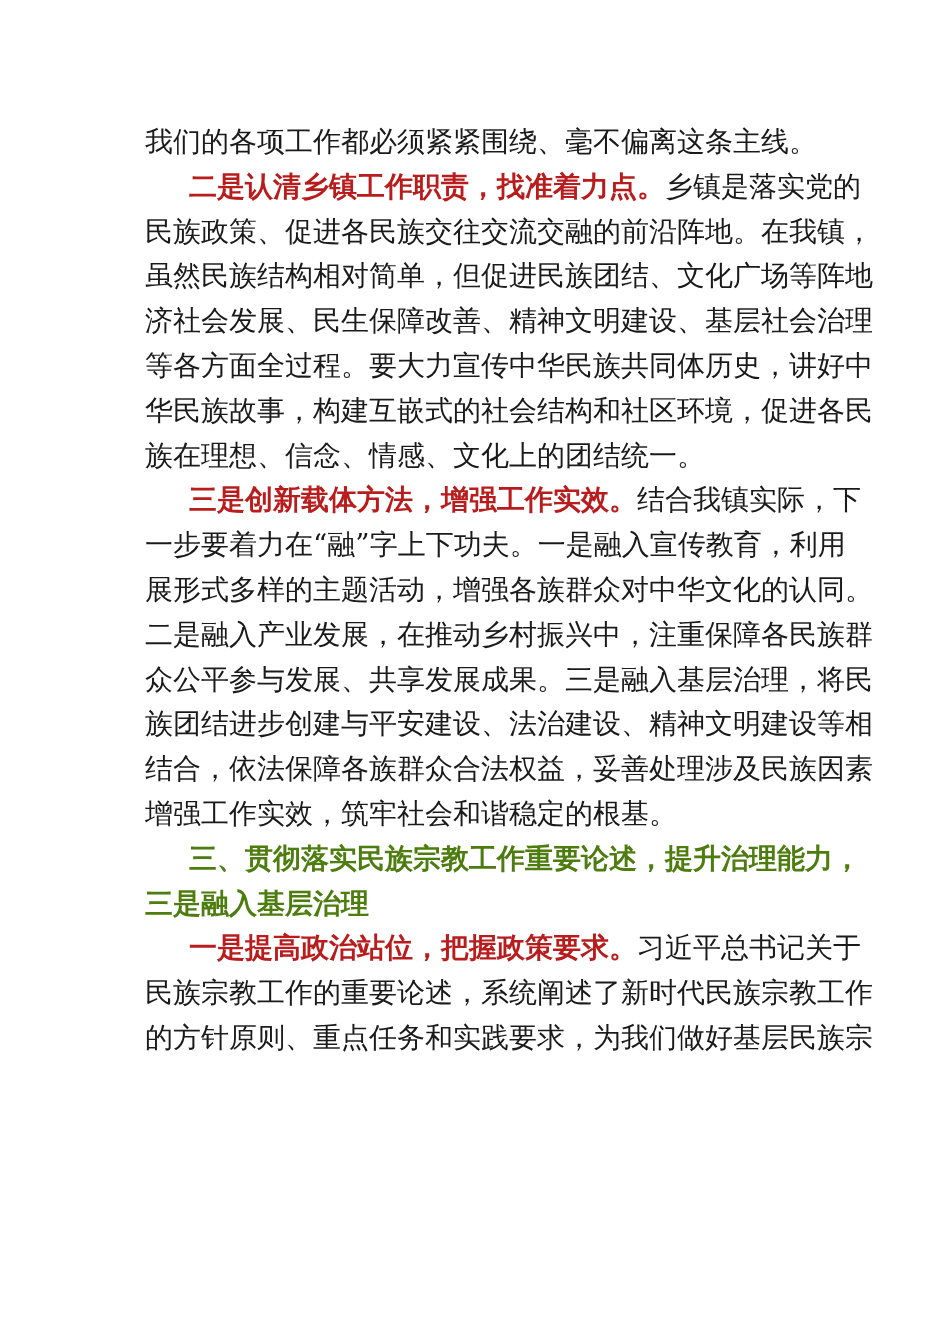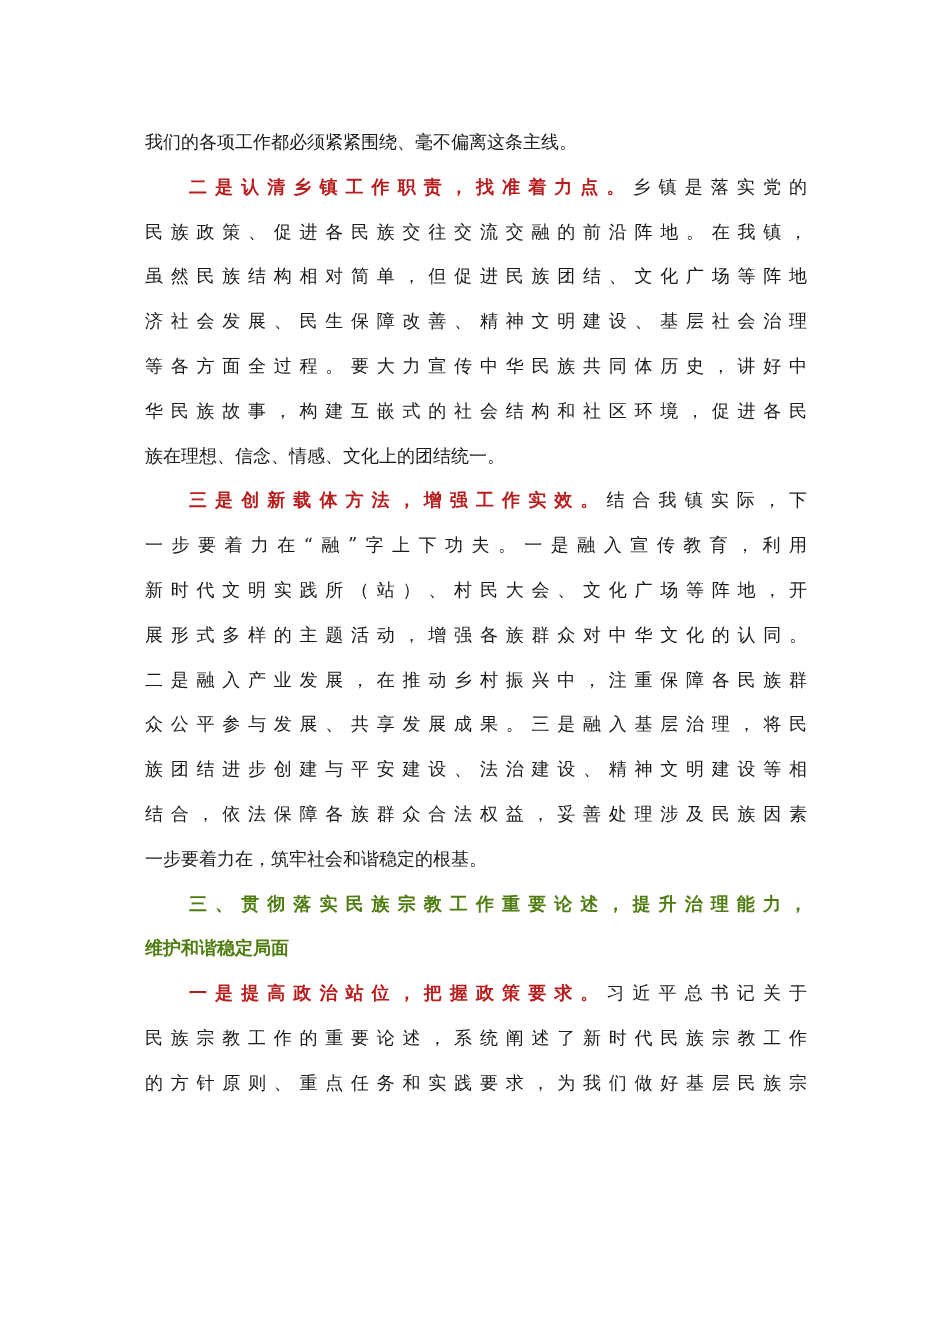--- a/index.html
+++ b/index.html
@@ -1,20 +1,20 @@
 <!DOCTYPE html>
 <html><head>
 <meta charset="utf-8">
 <style>
   html, body { margin: 0; padding: 0; background: #ffffff; }
   body { width: 950px; height: 1344px; position: relative; overflow: hidden; }
   .page {
     position: absolute; left: 145px; top: 120px; width: 662px;
     font-family: "DejaVu Serif", "Liberation Serif", serif;
-    font-size: 18px; color: #1a1a1a;
+    font-size: 28px; color: #1a1a1a;
   }
   .line {
     height: 44.8px; line-height: 44.8px; white-space: nowrap;
     text-align: justify; text-align-last: justify; letter-spacing: 0;
   }
   .line.last { text-align-last: left; }
   .indent { padding-left: 44px; }
   .bold { font-weight: bold; color: #b91c1c; font-family: Liberation Mono, monospace; }
   .heading { font-family: "DejaVu Sans", "Liberation Sans", sans-serif; color: #4d7c0f; font-weight: bold; }
 </style>
@@ -27,27 +27,26 @@
   <div class="line indent"><span class="bold">二是认清乡镇工作职责，找准着力点。</span><span>乡镇是落实党的</span></div>
   <div class="line"><span>民族政策、促进各民族交往交流交融的前沿阵地。在我镇，</span></div>
   <div class="line"><span>虽然民族结构相对简单，但促进民族团结、文化广场等阵地</span></div>
   <div class="line"><span>济社会发展、民生保障改善、精神文明建设、基层社会治理</span></div>
   <div class="line"><span>等各方面全过程。要大力宣传中华民族共同体历史，讲好中</span></div>
   <div class="line"><span>华民族故事，构建互嵌式的社会结构和社区环境，促进各民</span></div>
   <div class="line last"><span>族在理想、信念、情感、文化上的团结统一。</span></div>
 
   <div class="line indent"><span class="bold">三是创新载体方法，增强工作实效。</span><span>结合我镇实际，下</span></div>
   <div class="line"><span>一步要着力在“融”字上下功夫。一是融入宣传教育，利用</span></div>
-  <div class="line"><span>新时代文明实践所（站）、村民大会、文化广场等阵地，开</span></div>
   <div class="line"><span>展形式多样的主题活动，增强各族群众对中华文化的认同。</span></div>
   <div class="line"><span>二是融入产业发展，在推动乡村振兴中，注重保障各民族群</span></div>
   <div class="line"><span>众公平参与发展、共享发展成果。三是融入基层治理，将民</span></div>
   <div class="line"><span>族团结进步创建与平安建设、法治建设、精神文明建设等相</span></div>
   <div class="line"><span>结合，依法保障各族群众合法权益，妥善处理涉及民族因素</span></div>
-  <div class="line last"><span>一步要着力在，筑牢社会和谐稳定的根基。</span></div>
+  <div class="line last"><span>增强工作实效，筑牢社会和谐稳定的根基。</span></div>
 
   <div class="line indent heading"><span>三、贯彻落实民族宗教工作重要论述，提升治理能力，</span></div>
-  <div class="line last heading"><span>维护和谐稳定局面</span></div>
+  <div class="line last heading"><span>三是融入基层治理</span></div>
 
   <div class="line indent"><span class="bold">一是提高政治站位，把握政策要求。</span><span>习近平总书记关于</span></div>
   <div class="line"><span>民族宗教工作的重要论述，系统阐述了新时代民族宗教工作</span></div>
   <div class="line"><span>的方针原则、重点任务和实践要求，为我们做好基层民族宗</span></div>
 </div>
 
 </body></html>

